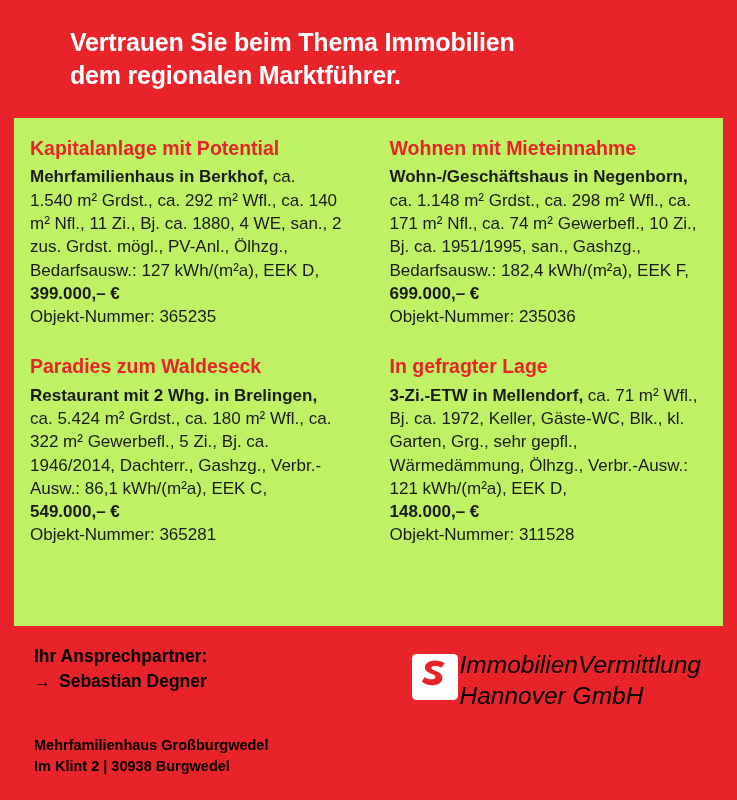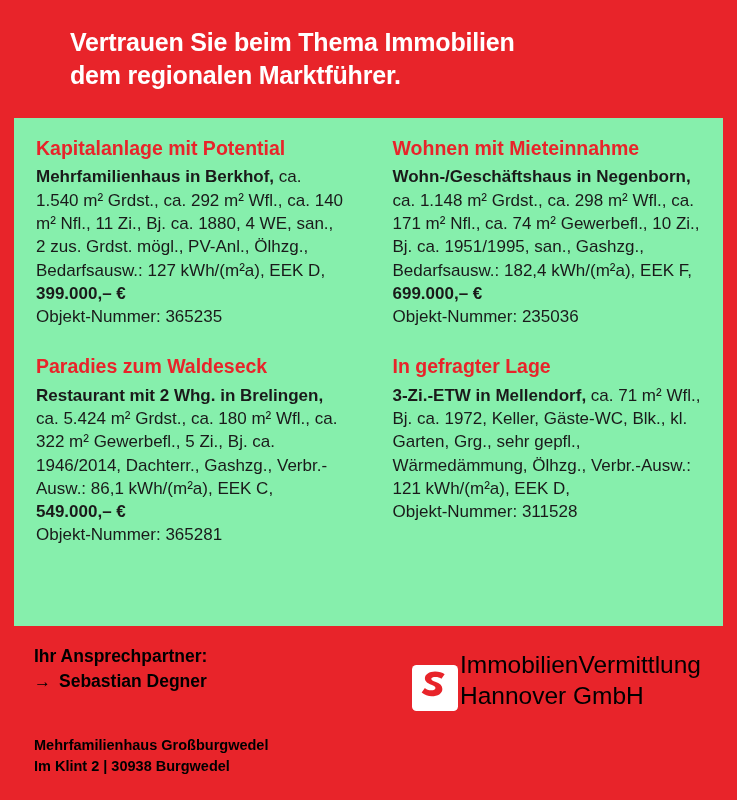--- a/index.html
+++ b/index.html
@@ -32,23 +32,23 @@
     line-height: 1.33;
     letter-spacing: -0.2px;
   }
   
   .panel {
     position: absolute;
     left: 14px;
     top: 118px;
     width: 709px;
     height: 508px;
-    background: #86efac;
-    box-sizing: border-box;
-    padding: 18px 22px 10px 22px;
+    background: #bef264;
+    box-sizing: border-box;
+    padding: 18px 22px 10px 16px;
     display: flex;
     gap: 0px;
   }
   .col {
     width: 50%;
     box-sizing: border-box;
   }
   .col.left { padding-right: 24px; }
   .col.right { padding-left: 24px; }
 
@@ -112,24 +112,25 @@
   .arrow-icon {
     font-size: 17px;
     line-height: 1;
   }
   .contact-phone {
     font-weight: bold;
     padding-left: 25px;
   }
   .brand {
     display: flex;
-    align-items: flex-end;
+    align-items: flex-start;
     gap: 2px;
     padding-top: 6px;
     padding-right: 6px;
+    font-style: italic;
   }
   .brand-logo {
     width: 46px;
     height: 46px;
     flex: 0 0 auto;
     margin-top: 4px;
   }
   .brand-text {
     font-size: 24.5px;
     line-height: 1.25;
@@ -180,20 +181,21 @@
       <div class="listing">
         <div class="listing-title">Wohnen mit Mieteinnahme</div>
         <div class="listing-body"><b>Wohn-/Geschäftshaus in Negenborn,</b><span> ca. 1.148 m² Grdst., ca. 298 m² Wfl., ca. 171 m² Nfl., ca. 74 m² Gewerbefl., 10 Zi., Bj. ca. 1951/1995, san., Gashzg., Bedarfsausw.: 182,4 kWh/(m²a), EEK F,</span></div>
         <div class="listing-price">699.000,– €</div>
         <div class="listing-objnr">Objekt-Nummer: 235036</div>
       </div>
 
       <div class="listing">
         <div class="listing-title">In gefragter Lage</div>
         <div class="listing-body"><b>3-Zi.-ETW in Mellendorf,</b><span> ca. 71 m² Wfl., Bj. ca. 1972, Keller, Gäste-WC, Blk., kl. Garten, Grg., sehr gepfl., Wärmedämmung, Ölhzg., Verbr.-Ausw.: 121 kWh/(m²a), EEK D,</span></div>
+        <div class="listing-price">148.000,– €</div>
         <div class="listing-objnr">Objekt-Nummer: 311528</div>
       </div>
 
     </div>
   </div>
 
   <div class="footer">
     <div class="footer-top">
 
       <div class="contact">

